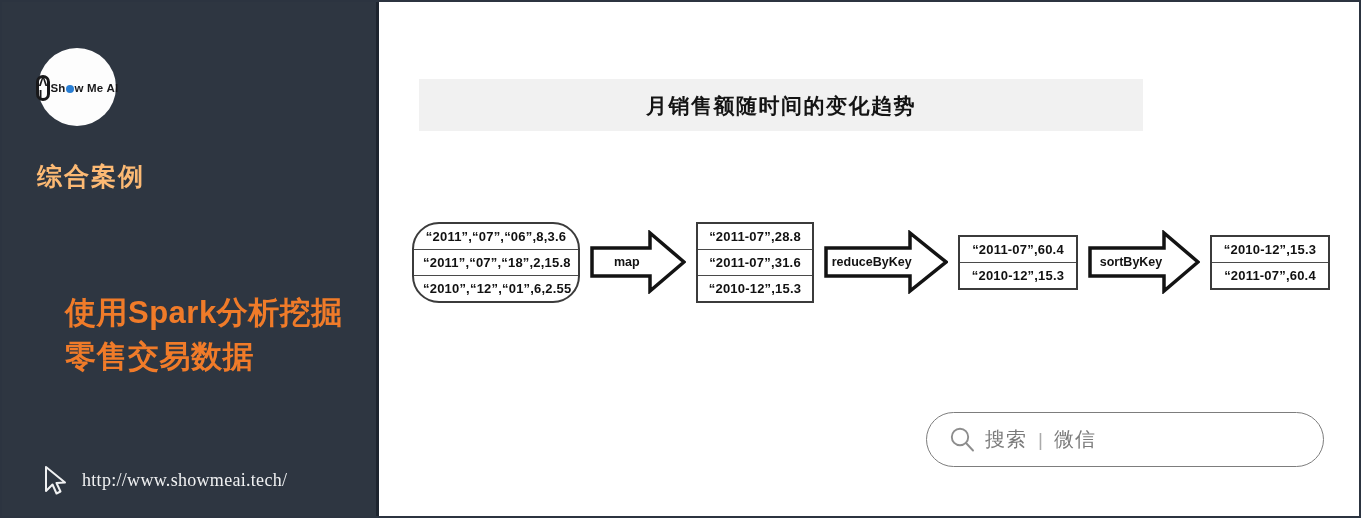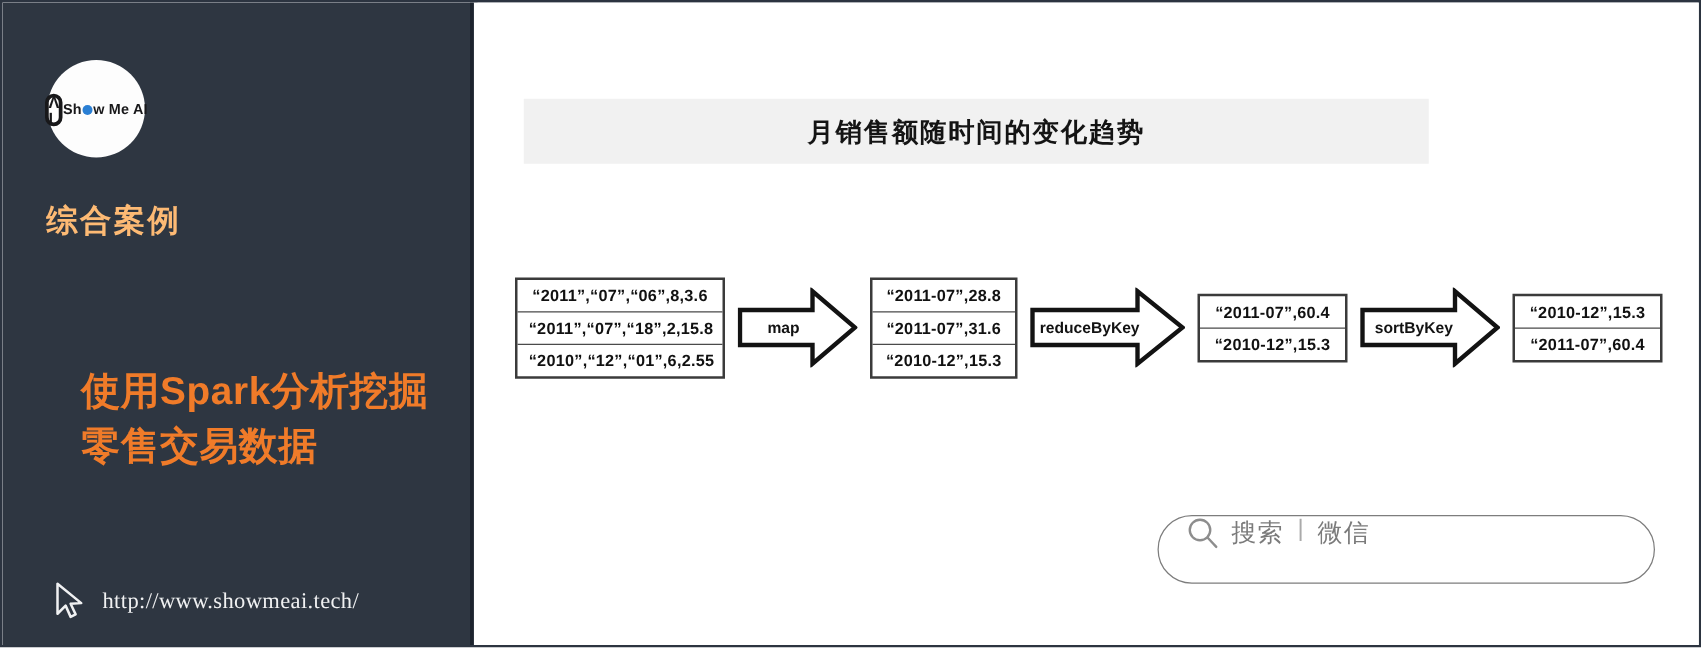--- a/index.html
+++ b/index.html
@@ -201,21 +201,21 @@
 
   
   #search-pill {
     position: absolute;
     left: 544px; top: 410px;
     width: 398px; height: 55px;
     border: 1.6px solid #7d7d7d;
     border-radius: 28px;
     background: #ffffff;
     display: flex;
-    align-items: flex-start;
+    align-items: center;
     padding: 0 22px;
     box-sizing: border-box;
     gap: 9px;
   }
   #search-pill .sp-text {
     font-size: 20px;
     color: #7b7b7b;
     letter-spacing: 1px;
     white-space: nowrap;
   }
@@ -265,21 +265,21 @@
 
   <div id="main">
 
     <div id="header-band">
       <div id="header-title">月销售额随时间的变化趋势</div>
     </div>
     <div id="header-watermark">ShowMeAI</div>
 
     <div id="flow">
 
-      <div class="flow-box" style="width:168px;">
+      <div class="flow-box" style="width:168px;border-radius:27px;">
         <div class="row">“2011”,“07”,“06”,8,3.6</div>
         <div class="row">“2011”,“07”,“18”,2,15.8</div>
         <div class="row">“2010”,“12”,“01”,6,2.55</div>
       </div>
 
       <div class="flow-arrow" style="width:102px; margin:0 7px;">
         <svg width="96" height="64" viewBox="0 0 96 64">
           <path d="M2 18 L60 18 L60 3 L94 32 L60 61 L60 46 L2 46 Z" fill="#ffffff" stroke="#131313" stroke-width="3.5" stroke-linejoin="miter"></path>
         </svg>
         <span class="arrow-label">map</span>

